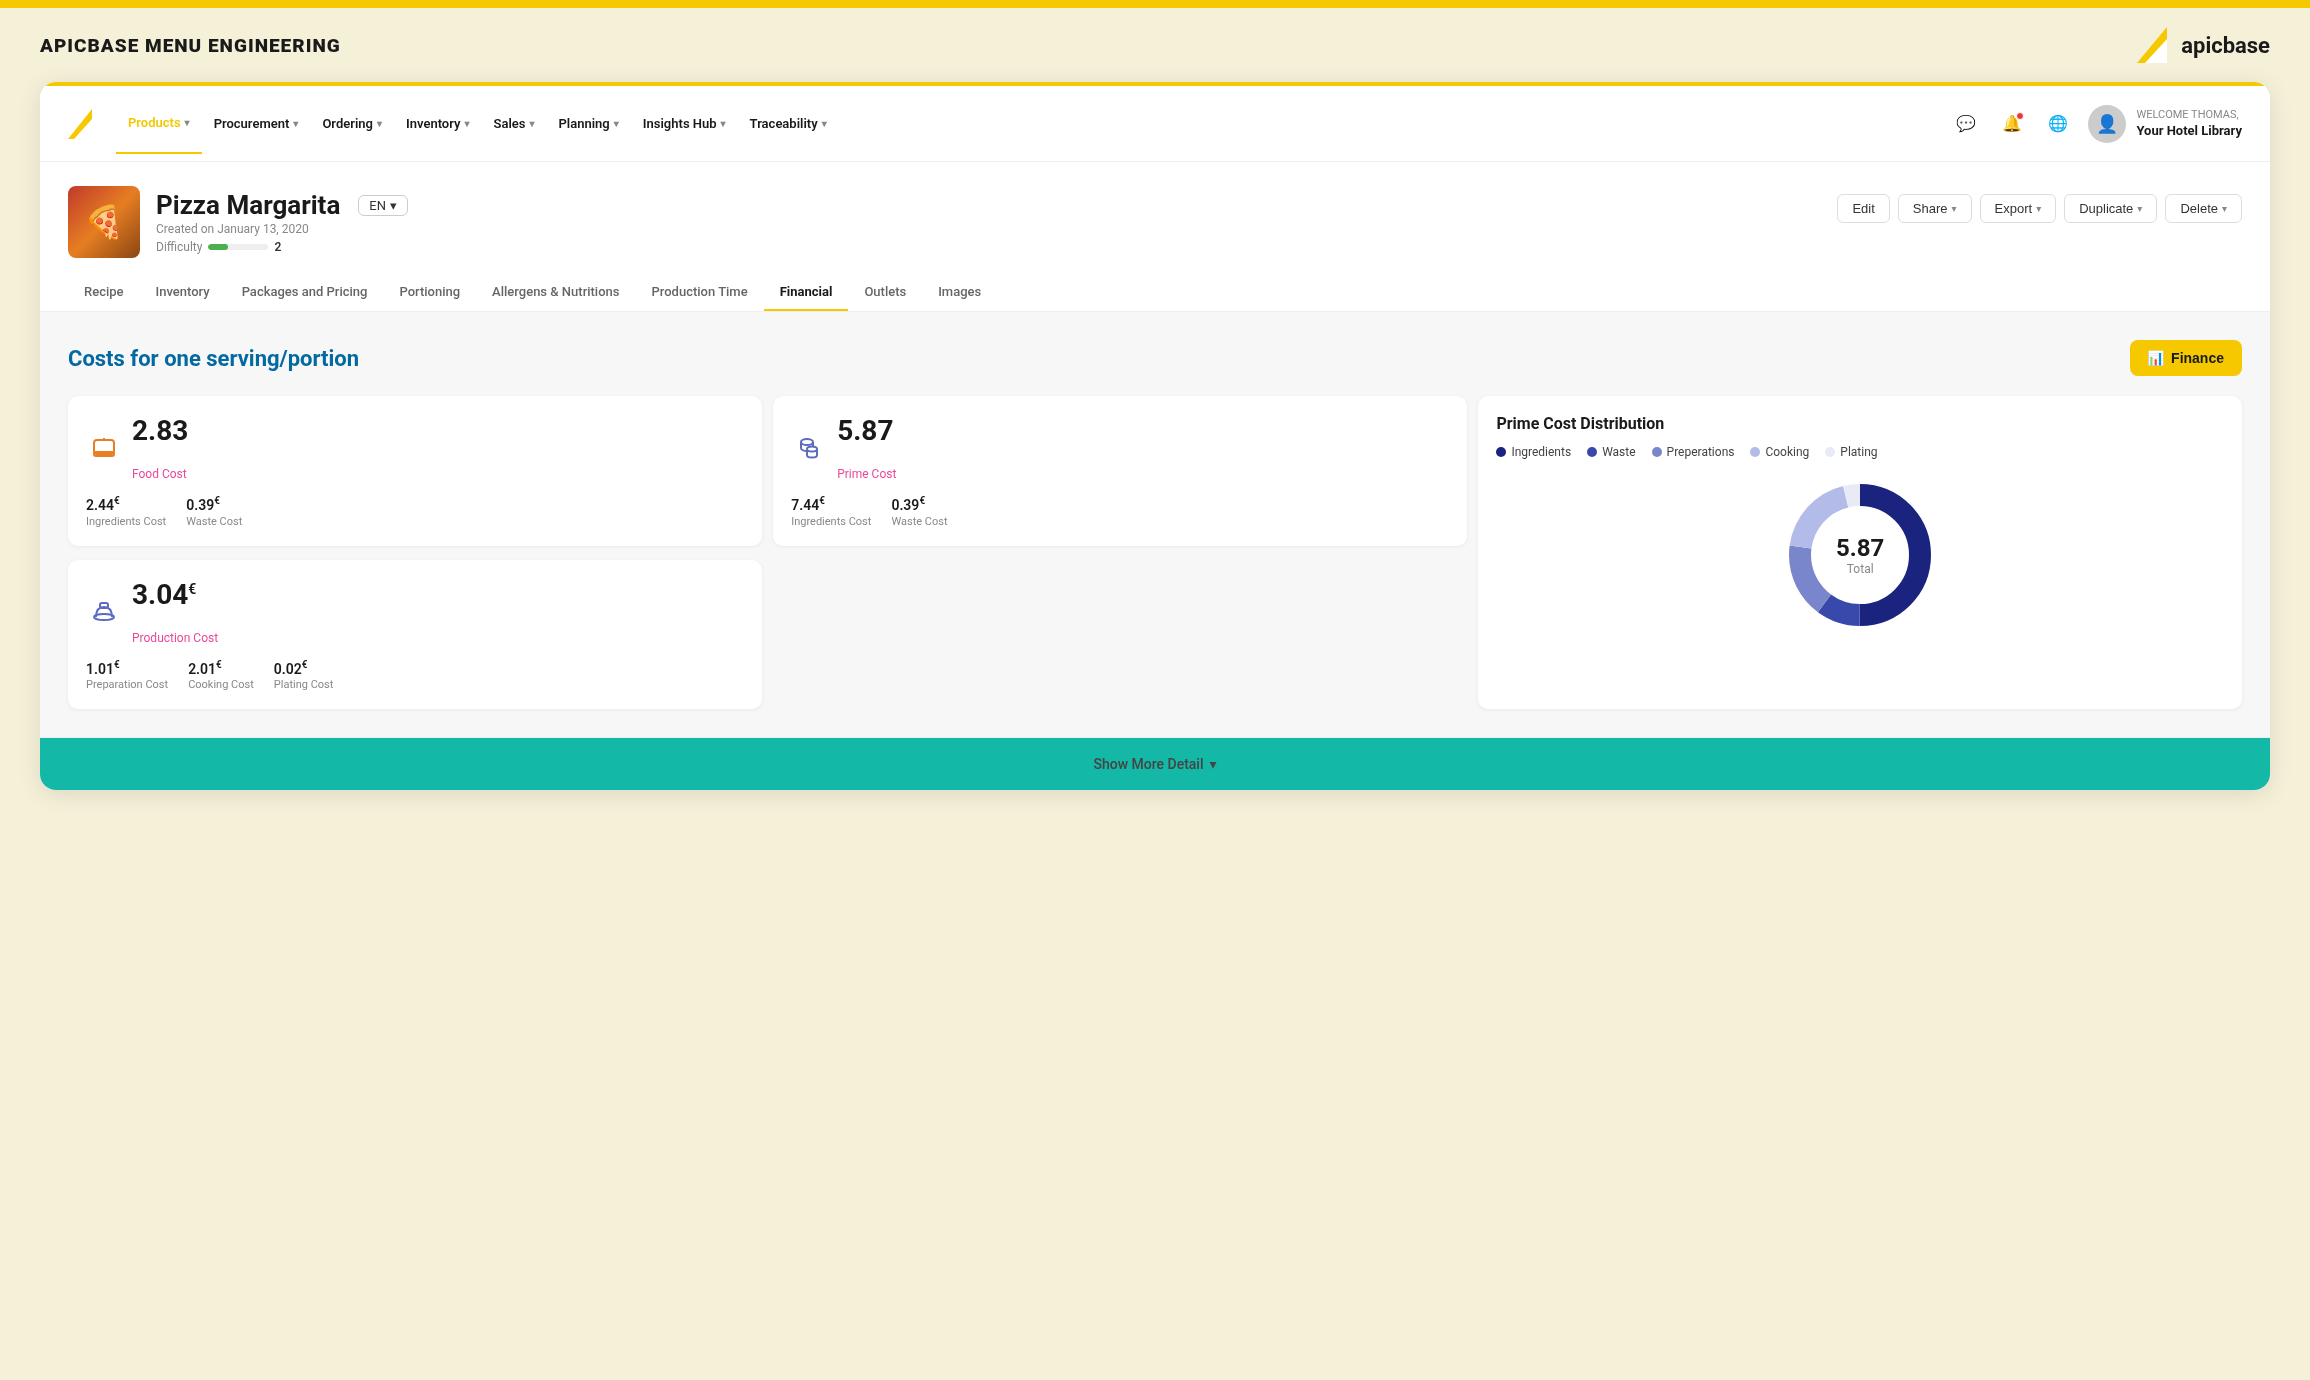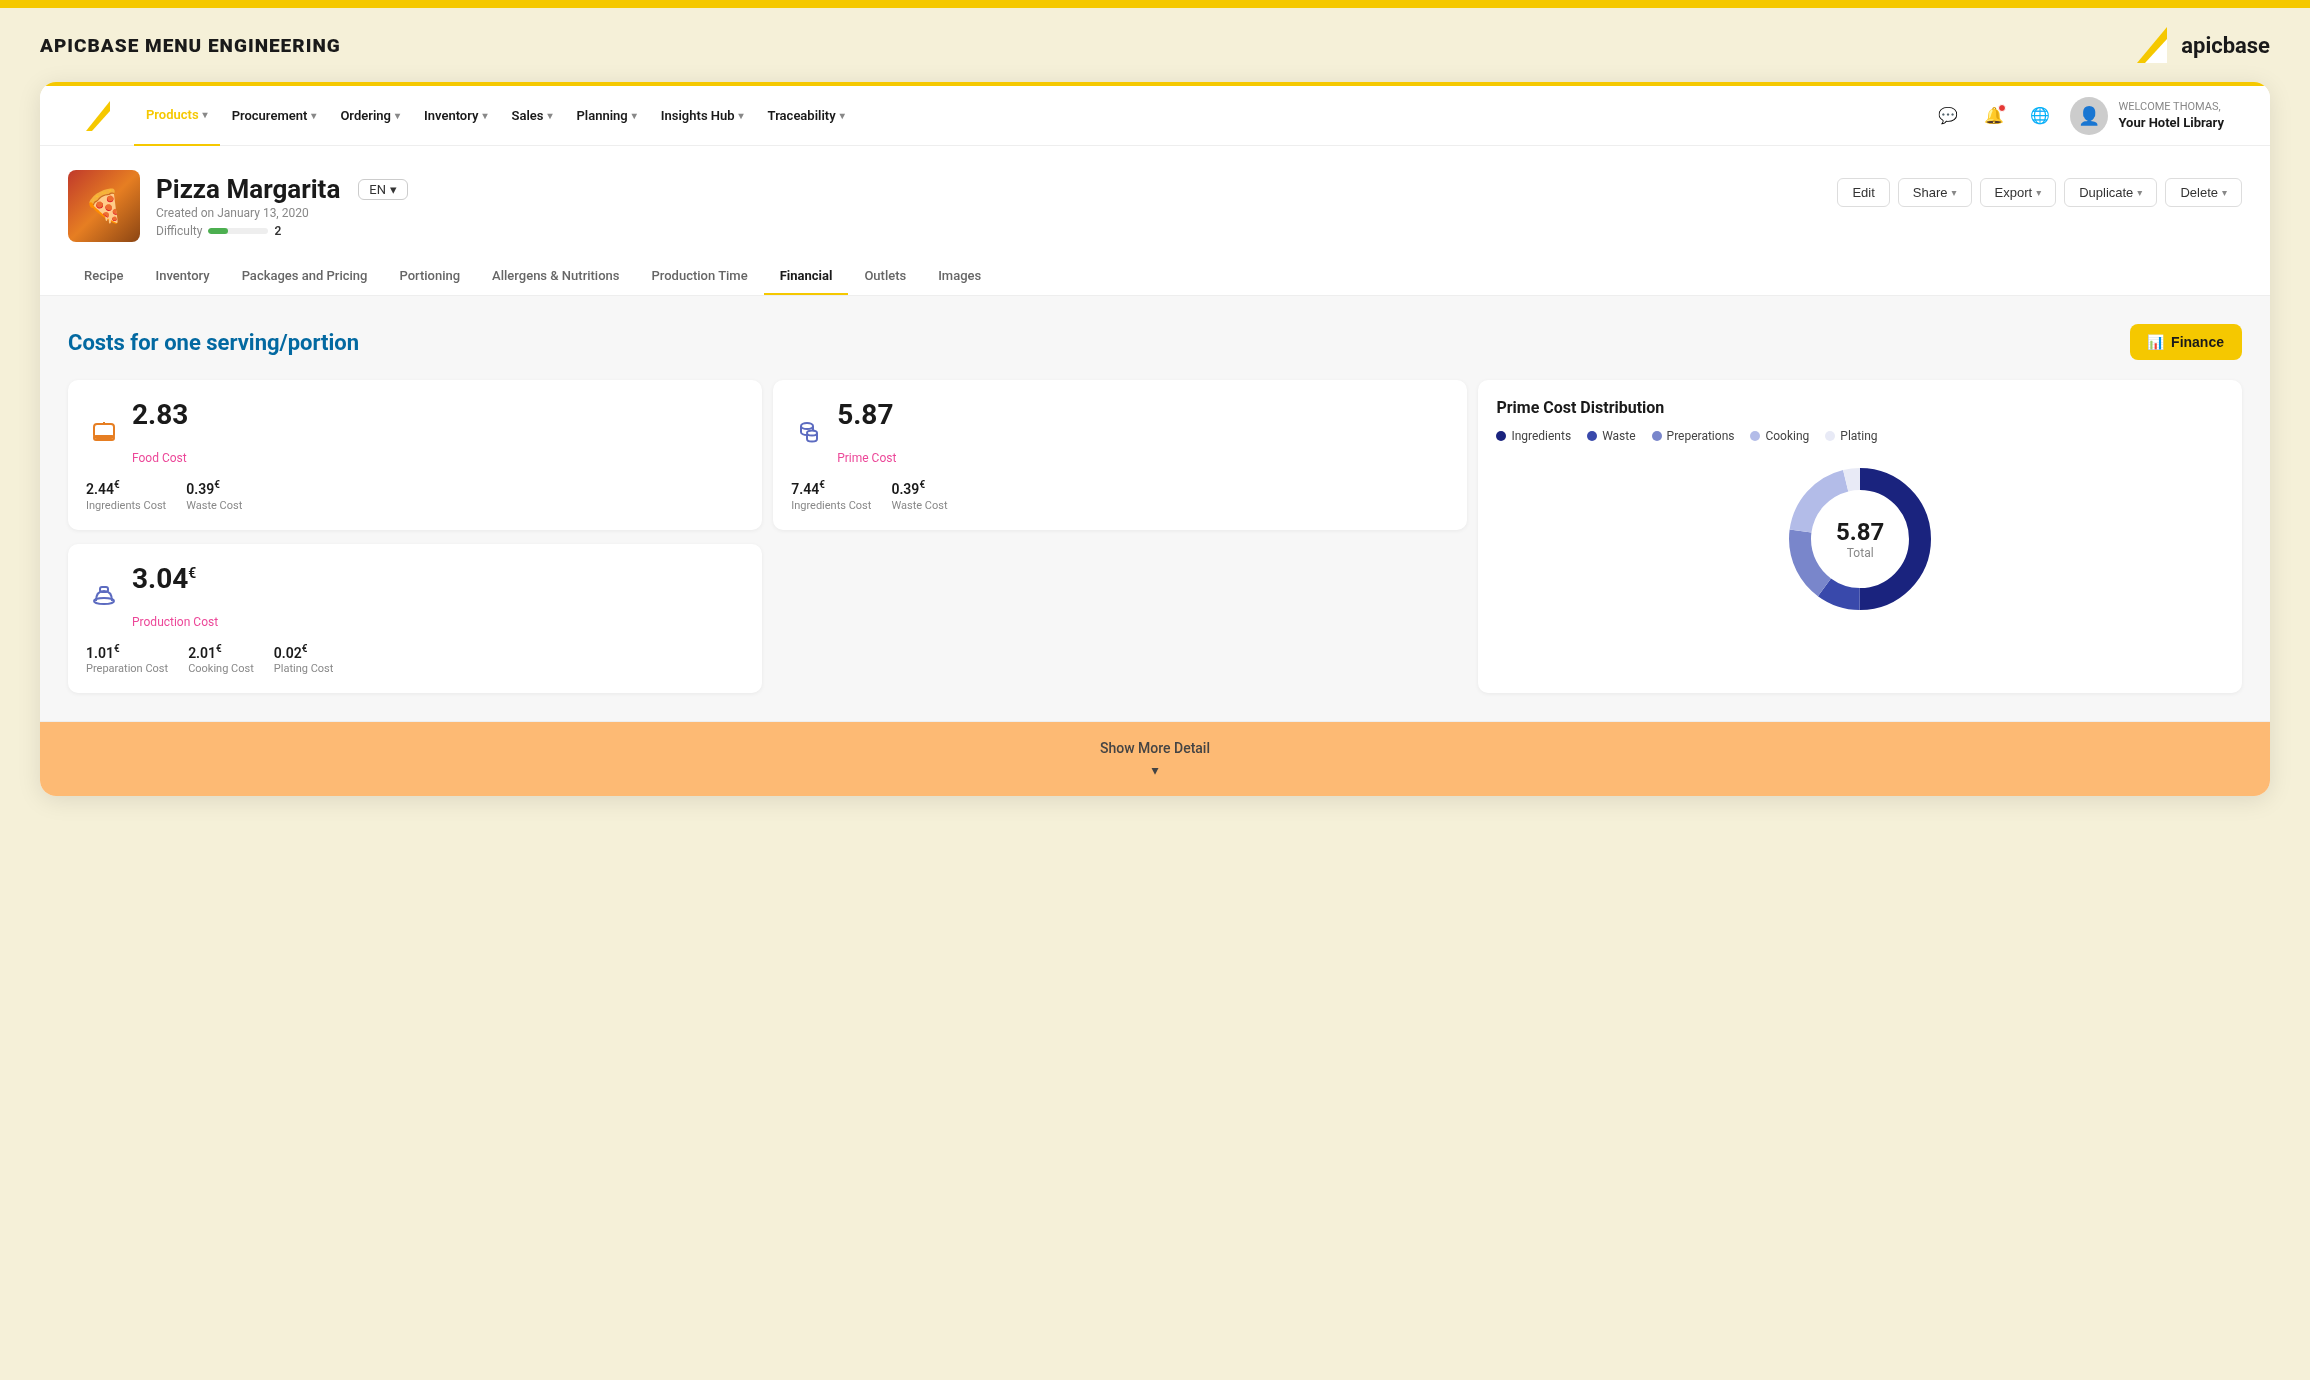--- a/index.html
+++ b/index.html
@@ -53,24 +53,24 @@
       background: #fff;
       border-radius: 16px;
       box-shadow: 0 4px 24px rgba(0,0,0,0.10);
       overflow: hidden;
     }
 
     
     .nav-bar {
       display: flex;
       align-items: center;
-      padding: 0 46px;
+      padding: 0 28px;
       border-bottom: 1px solid #eee;
       background: #fff;
-      height: 60px;
+      height: 76px;
       gap: 0;
     }
     .nav-logo {
       display: flex;
       align-items: center;
       margin-right: 24px;
     }
     .nav-item {
       display: flex;
       align-items: center;
@@ -426,31 +426,30 @@
     .donut-sub {
       font-size: 12px;
       color: #888;
     }
 
     
     .show-more {
       text-align: center;
       padding: 18px;
       border-top: 1px solid #eee;
-      background: #fdba74;
+      background: #14b8a6;
       cursor: pointer;
       display: flex;
       align-items: center;
       justify-content: center;
       gap: 6px;
       font-size: 14px;
       color: #444;
       font-weight: 500;
       margin-top: 0;
-      flex-direction: column;
     }
 
     
     .card-top-border {
       height: 4px;
       background: #f5c800;
       border-radius: 16px 16px 0 0;
     }
   </style>
 </head>

